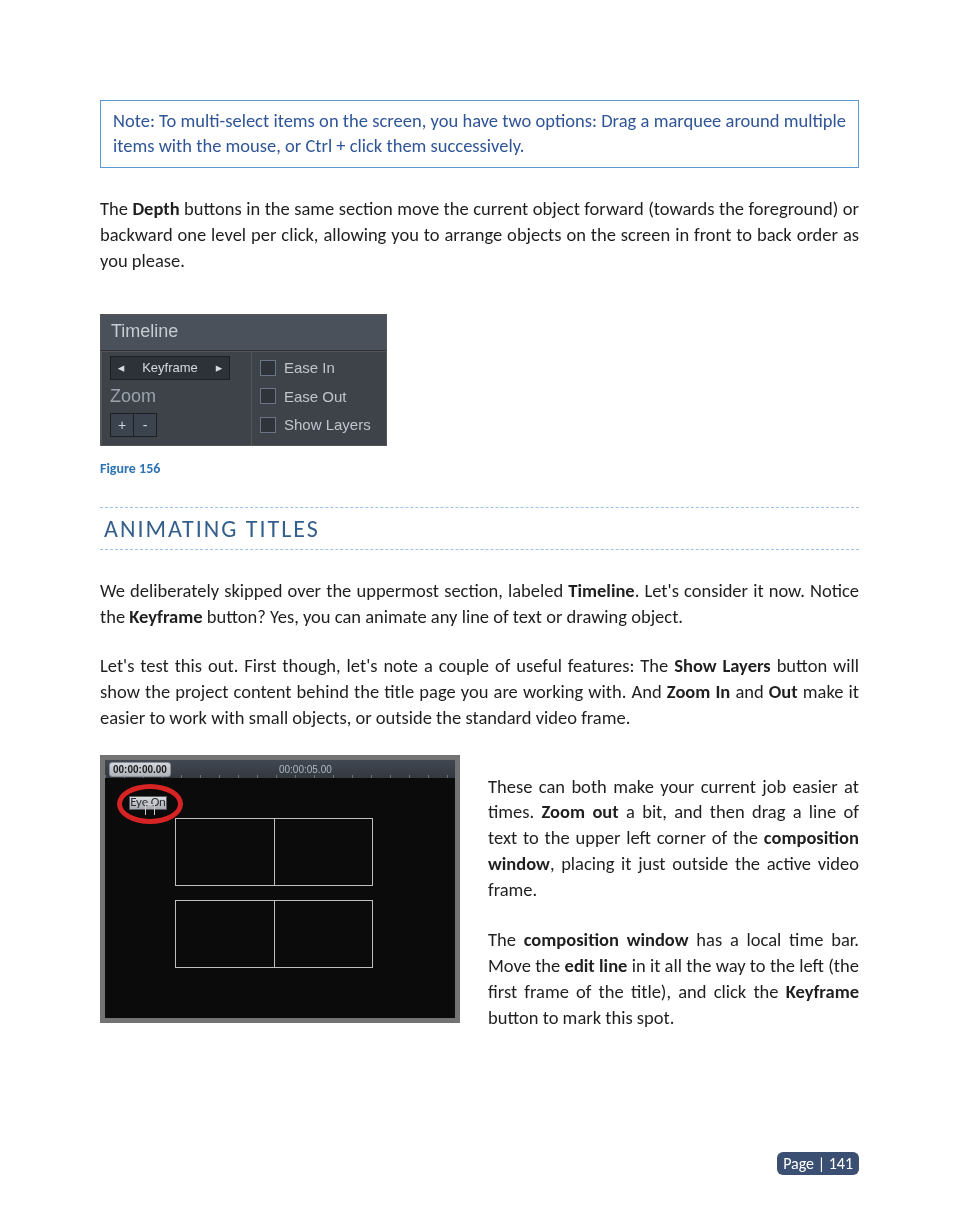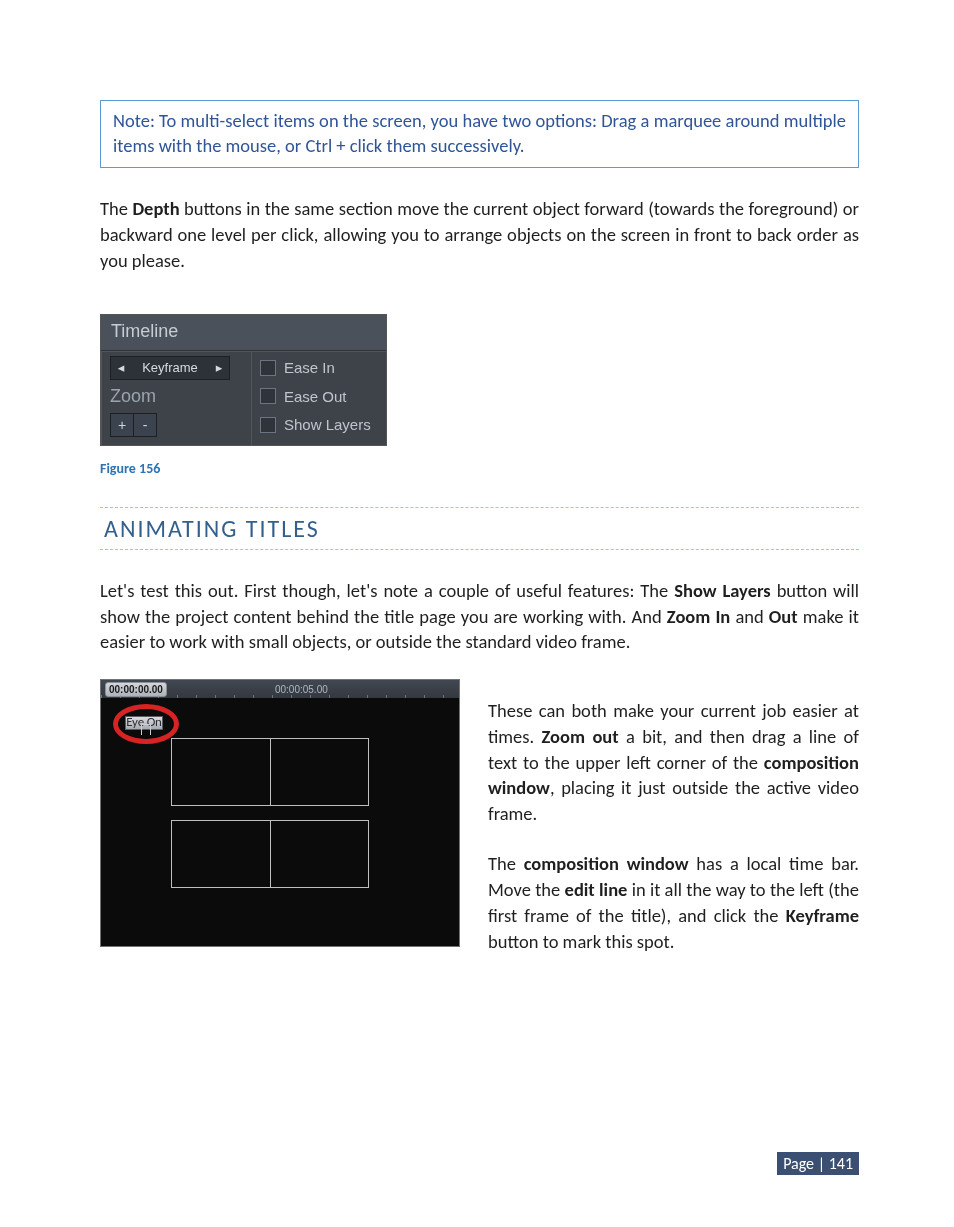--- a/index.html
+++ b/index.html
@@ -138,21 +138,21 @@
   .twocol {
     display: flex;
     gap: 28px;
     align-items: flex-start;
   }
   .fig157-wrap { width: 360px; }
   .fig157 {
     width: 360px;
     height: 268px;
     background: #0b0b0b;
-    border: 1px solid #737373;
+    border: 5px solid #737373;
     position: relative;
     box-sizing: border-box;
   }
   .ruler {
     position: absolute;
     top: 0; left: 0; right: 0;
     height: 18px;
     background: linear-gradient(#414751,#34393f);
     display: flex;
     align-items: center;
@@ -236,20 +236,21 @@
   
   .page-badge {
     position: absolute;
     right: 95px;
     bottom: 52px;
     background: #3a4f71;
     color: #ffffff;
     font-size: 16px;
     padding: 2px 6px;
     font-family: Calibri, Arial, sans-serif;
+    border-radius: 6px;
   }
 </style>
 </head>
 <body>
 
 <div class="page">
 
   <div class="note-box">
     <span>Note: To multi-select items on the screen, you have two options: Drag a marquee around multiple items with the mouse, or Ctrl + click them successively.</span>
   </div>
@@ -306,20 +307,23 @@
       </div>
     </div>
   </div>
 
   <div class="fig-caption">Figure 156</div>
 
   <div class="section-heading-wrap">
     <span class="section-heading">ANIMATING TITLES</span>
   </div>
 
+  <p class="body-para spaced">
+    <span>We deliberately skipped over the uppermost section, labeled </span><b>Timeline</b><span>.  Let's consider it now. Notice the </span><b>Keyframe</b><span> button? Yes, you can animate any line of text or drawing object.</span>
+  </p>
 
   <p class="body-para spaced">
     <span>Let's test this out. First though, let's note a couple of useful features: The </span><b>Show Layers</b><span> button will show the project content behind the title page you are working with.  And </span><b>Zoom In</b><span> and </span><b>Out</b><span> make it easier to work with small objects, or outside the standard video frame.</span>
   </p>
 
   <div class="twocol">
     <div class="fig157-wrap">
       <div class="fig157">
         <div class="ruler">
           <span class="tc-badge">00:00:00.00</span>

